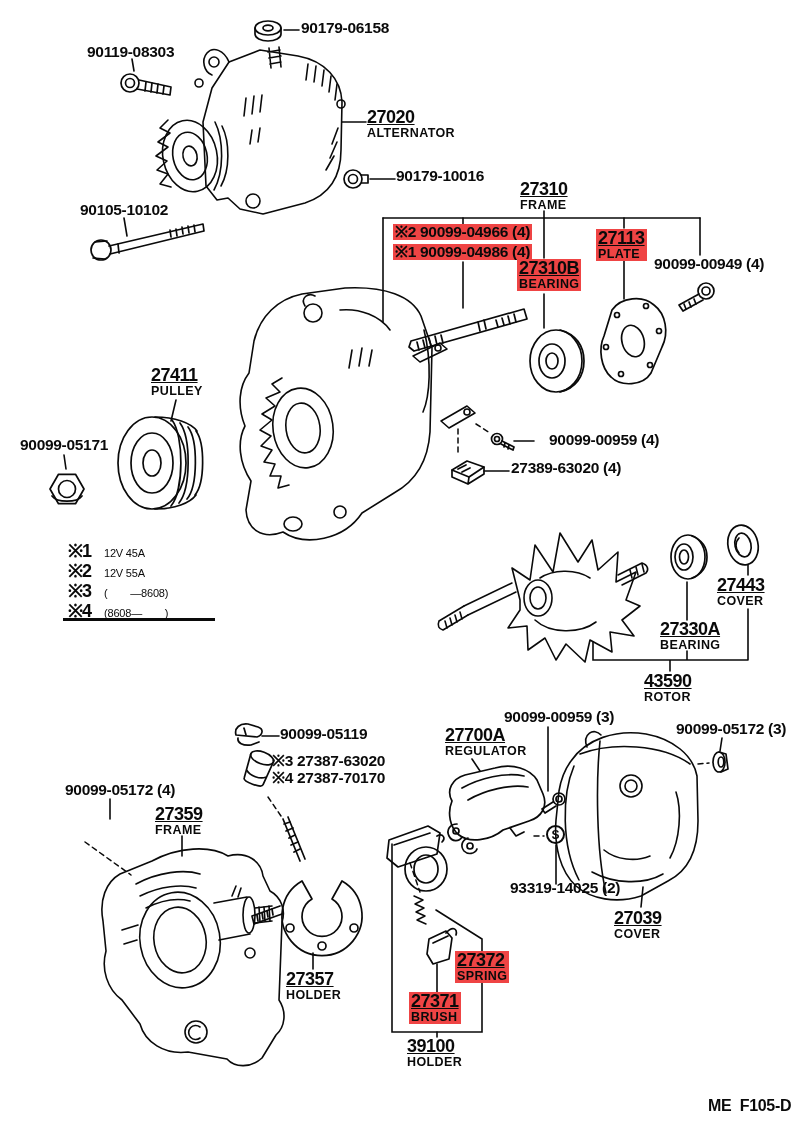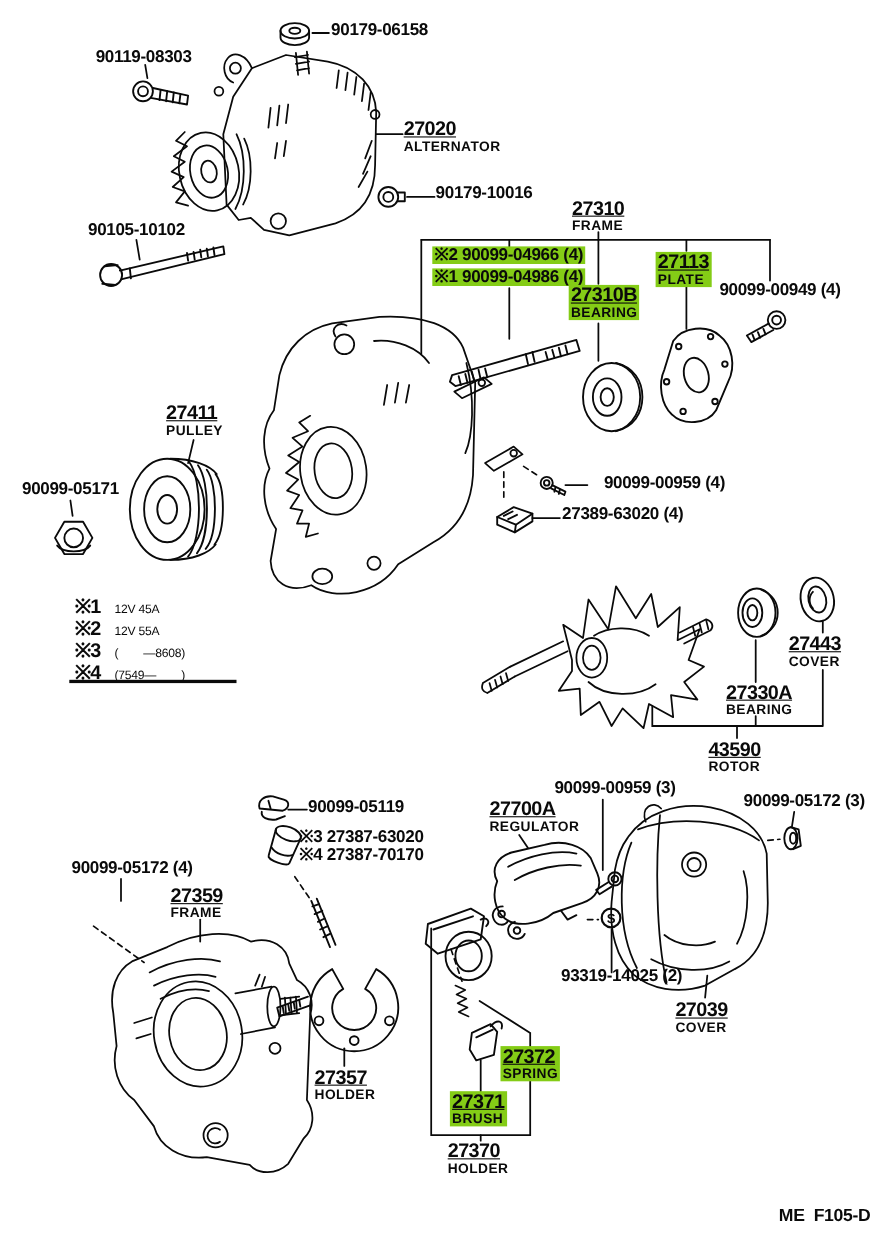--- a/index.html
+++ b/index.html
@@ -4,21 +4,21 @@
 <style>
   html,body{margin:0;padding:0;background:#fff;}
   .stage{position:relative;width:800px;height:1122px;background:#fff;overflow:hidden;
          font-family:"Liberation Sans",sans-serif;color:#0a0a0a;}
   svg.art{position:absolute;left:0;top:0;}
   .flabel{position:absolute;font-weight:700;font-size:15.5px;letter-spacing:-0.3px;
           white-space:pre;line-height:1.05;}
   .plabel{position:absolute;white-space:nowrap;line-height:1;}
   .pnum{font-weight:700;font-size:18px;letter-spacing:-0.5px;text-decoration:underline;}
   .pname{font-weight:700;font-size:12.5px;letter-spacing:0.4px;margin-top:1px;}
-  .wbg{background:#84cc16;padding:0 2px;}
+  .wbg{background:#ef4444;padding:0 2px;}
   .legend{position:absolute;left:68px;top:538px;}
   .lrow{display:flex;align-items:baseline;height:20px;}
   .lsym{font-weight:700;font-size:18px;letter-spacing:-1px;width:36px;}
   .ltext{font-weight:400;font-size:11px;letter-spacing:-0.2px;white-space:pre;}
   .lunderline{position:absolute;left:63px;top:618px;width:152px;height:3px;background:#0a0a0a;}
   .sbadge{position:absolute;left:546px;top:825px;width:15px;height:15px;border:2.2px solid #0a0a0a;
           border-radius:50%;display:flex;align-items:center;justify-content:center;
           font-weight:700;font-size:12px;}
   .footer{font-size:16px;margin-top:32px;}
 </style>
@@ -395,40 +395,40 @@
   </div>
   <div class="plabel wbg" style="left:455px;top:951px">
     <div class="pnum">27372</div>
     <div class="pname">SPRING</div>
   </div>
   <div class="plabel wbg" style="left:409px;top:992px">
     <div class="pnum">27371</div>
     <div class="pname">BRUSH</div>
   </div>
   <div class="plabel" style="left:407px;top:1037px">
-    <div class="pnum">27370</div>
+    <div class="pnum">39100</div>
     <div class="pname">HOLDER</div>
   </div>
 
   <div class="legend">
     <div class="lrow">
       <span class="lsym">※1</span>
       <span class="ltext">12V 45A</span>
     </div>
     <div class="lrow">
       <span class="lsym">※2</span>
       <span class="ltext">12V 55A</span>
     </div>
     <div class="lrow">
       <span class="lsym">※3</span>
       <span class="ltext">(        —8608)</span>
     </div>
     <div class="lrow">
       <span class="lsym">※4</span>
-      <span class="ltext">(7549—        )</span>
+      <span class="ltext">(8608—        )</span>
     </div>
   </div>
   <div class="lunderline"></div>
 
   <div class="sbadge">
     <span>S</span>
   </div>
 
   <div class="flabel footer" style="left:708px;top:1066px">ME  F105-D</div>
 </div>

